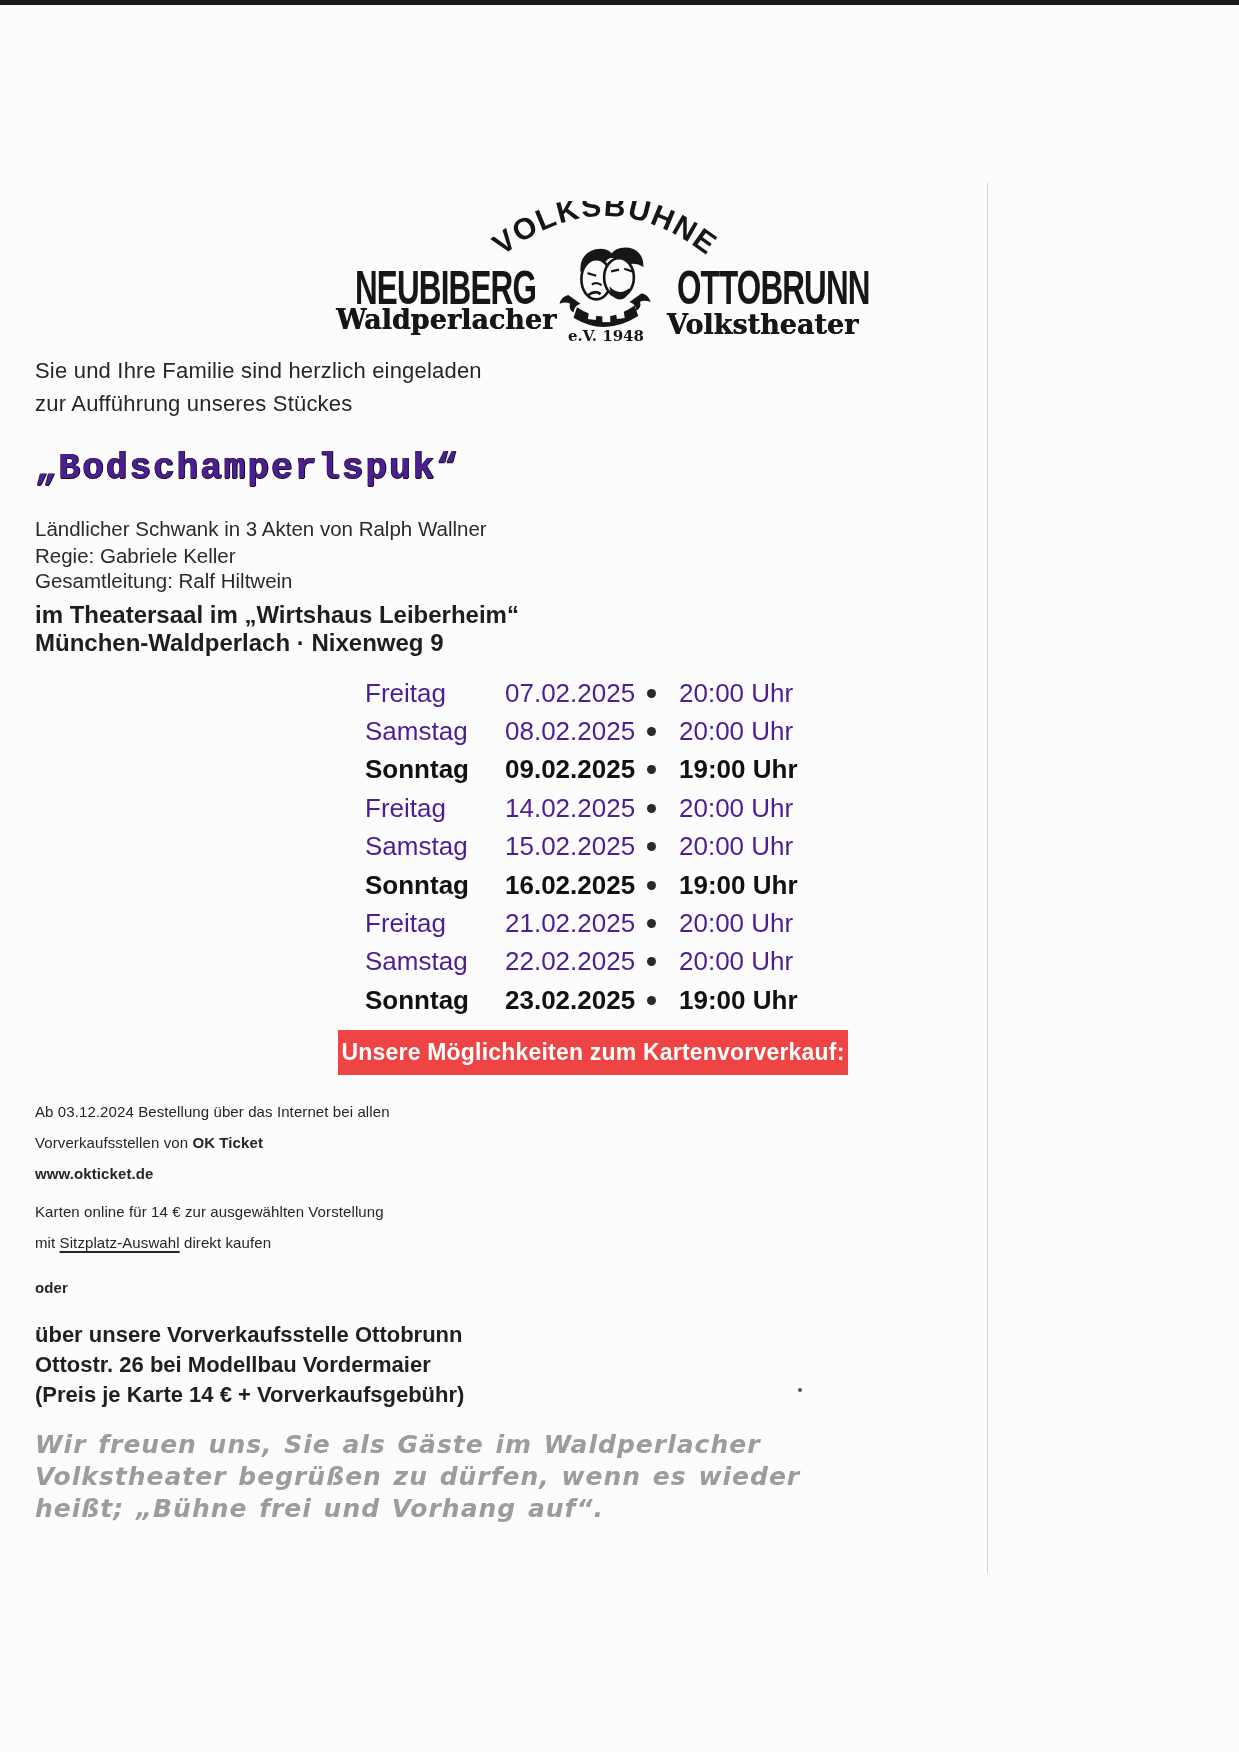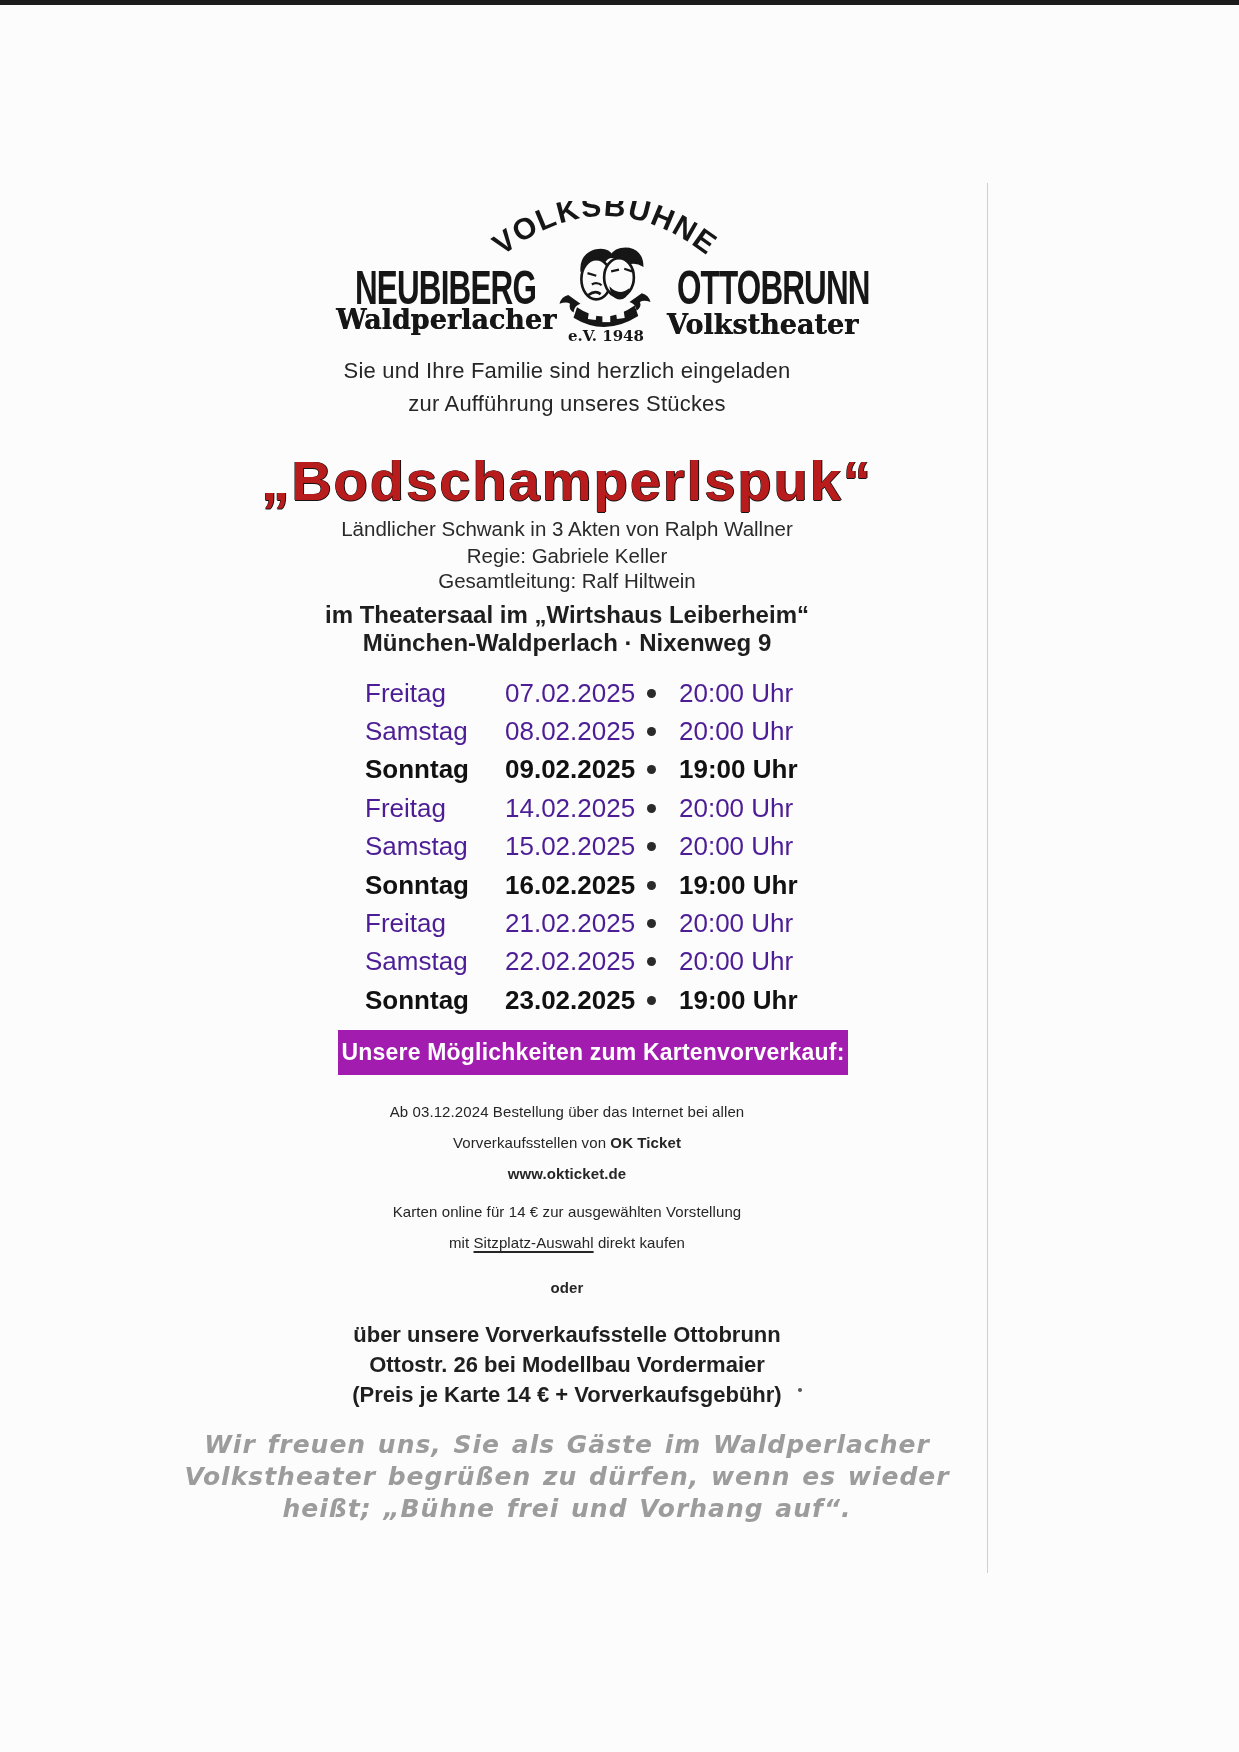--- a/index.html
+++ b/index.html
@@ -6,46 +6,46 @@
   html,body{width:1239px;height:1752px}
   body{position:relative;overflow:hidden;background:#ffffff;
        font-family:"Liberation Sans",sans-serif;color:#1b1b1b}
   #page{position:absolute;inset:0;background:#fcfcfc}
 
   .scan-topline{position:absolute;top:0;left:0;width:1239px;height:5px;background:#1c1c1c}
   .scan-edge{position:absolute;left:987px;top:183px;width:1px;height:1390px;background:#cfcfcf}
   .speck{position:absolute;width:4px;height:4px;border-radius:50%;background:#555}
 
   .abs{position:absolute}
-  .c{position:absolute;left:17px;width:1100px;text-align:center}
+  .c{position:absolute;left:35px;width:1100px;}
 
   
   .woodtype{font-weight:bold;font-size:37px;letter-spacing:-1px;color:#161616;white-space:nowrap}
   .woodtype>span{display:inline-block;transform:scale(0.85,1.28);transform-origin:center}
   .blackletter{font-family:"DejaVu Serif",serif;font-weight:bold;font-size:27px;color:#161616;
                white-space:nowrap;text-shadow:0.5px 0 #161616}
   .ev{font-family:"DejaVu Serif",serif;font-weight:bold;font-size:15px;color:#161616}
 
   .invite{font-size:22px;color:#262626;letter-spacing:0.2px}
-  .play-title{font-family:Liberation Sans, sans-serif;font-weight:bold;font-size:56px;color:#b91c1c;
+  .play-title{font-family:Liberation Mono, monospace;font-weight:bold;font-size:36px;color:#4c1d95;
               letter-spacing:2px;text-shadow:1px 0 #141414,-0.5px 0 #141414,0 0.5px #141414}
   .info{font-size:20.5px;color:#2a2a2a}
   .venue{font-size:24px;font-weight:bold;color:#1e1e1e}
 
   
   .sched{position:absolute;left:365px;top:674px;width:430px}
   .srow{display:flex;align-items:center;height:38.4px;font-size:26px;color:#4c1d95}
   .srow .day{width:140px;text-align:left}
   .srow .date{width:130px;text-align:center}
   .srow .bul{width:32px;display:flex;justify-content:center;align-items:center}
   .srow .bul i{width:9px;height:9px;border-radius:50%;background:#2a2a2a}
   .srow .time{width:118px;text-align:center;padding-left:12px;white-space:nowrap}
   .srow.bold{font-weight:bold;color:#111}
 
-  .banner{position:absolute;left:338px;top:1030px;width:510px;height:45px;background:#a21caf;
+  .banner{position:absolute;left:338px;top:1030px;width:510px;height:45px;background:#ef4444;
           color:#fff;font-weight:bold;font-size:23px;display:flex;align-items:center;
           justify-content:center;letter-spacing:0.2px;white-space:nowrap}
 
   .body-txt{font-size:15px;color:#262626;letter-spacing:0.1px}
   .b{font-weight:bold}
   .u{text-decoration:underline;text-underline-offset:3px;text-decoration-thickness:1.5px}
   .local{font-size:22px;font-weight:bold;color:#1f1f1f}
 
   .closing{font-family:"DejaVu Sans",sans-serif;font-style:italic;font-weight:600;
            font-size:25px;color:#9c9c9c;letter-spacing:1px;word-spacing:2px}

